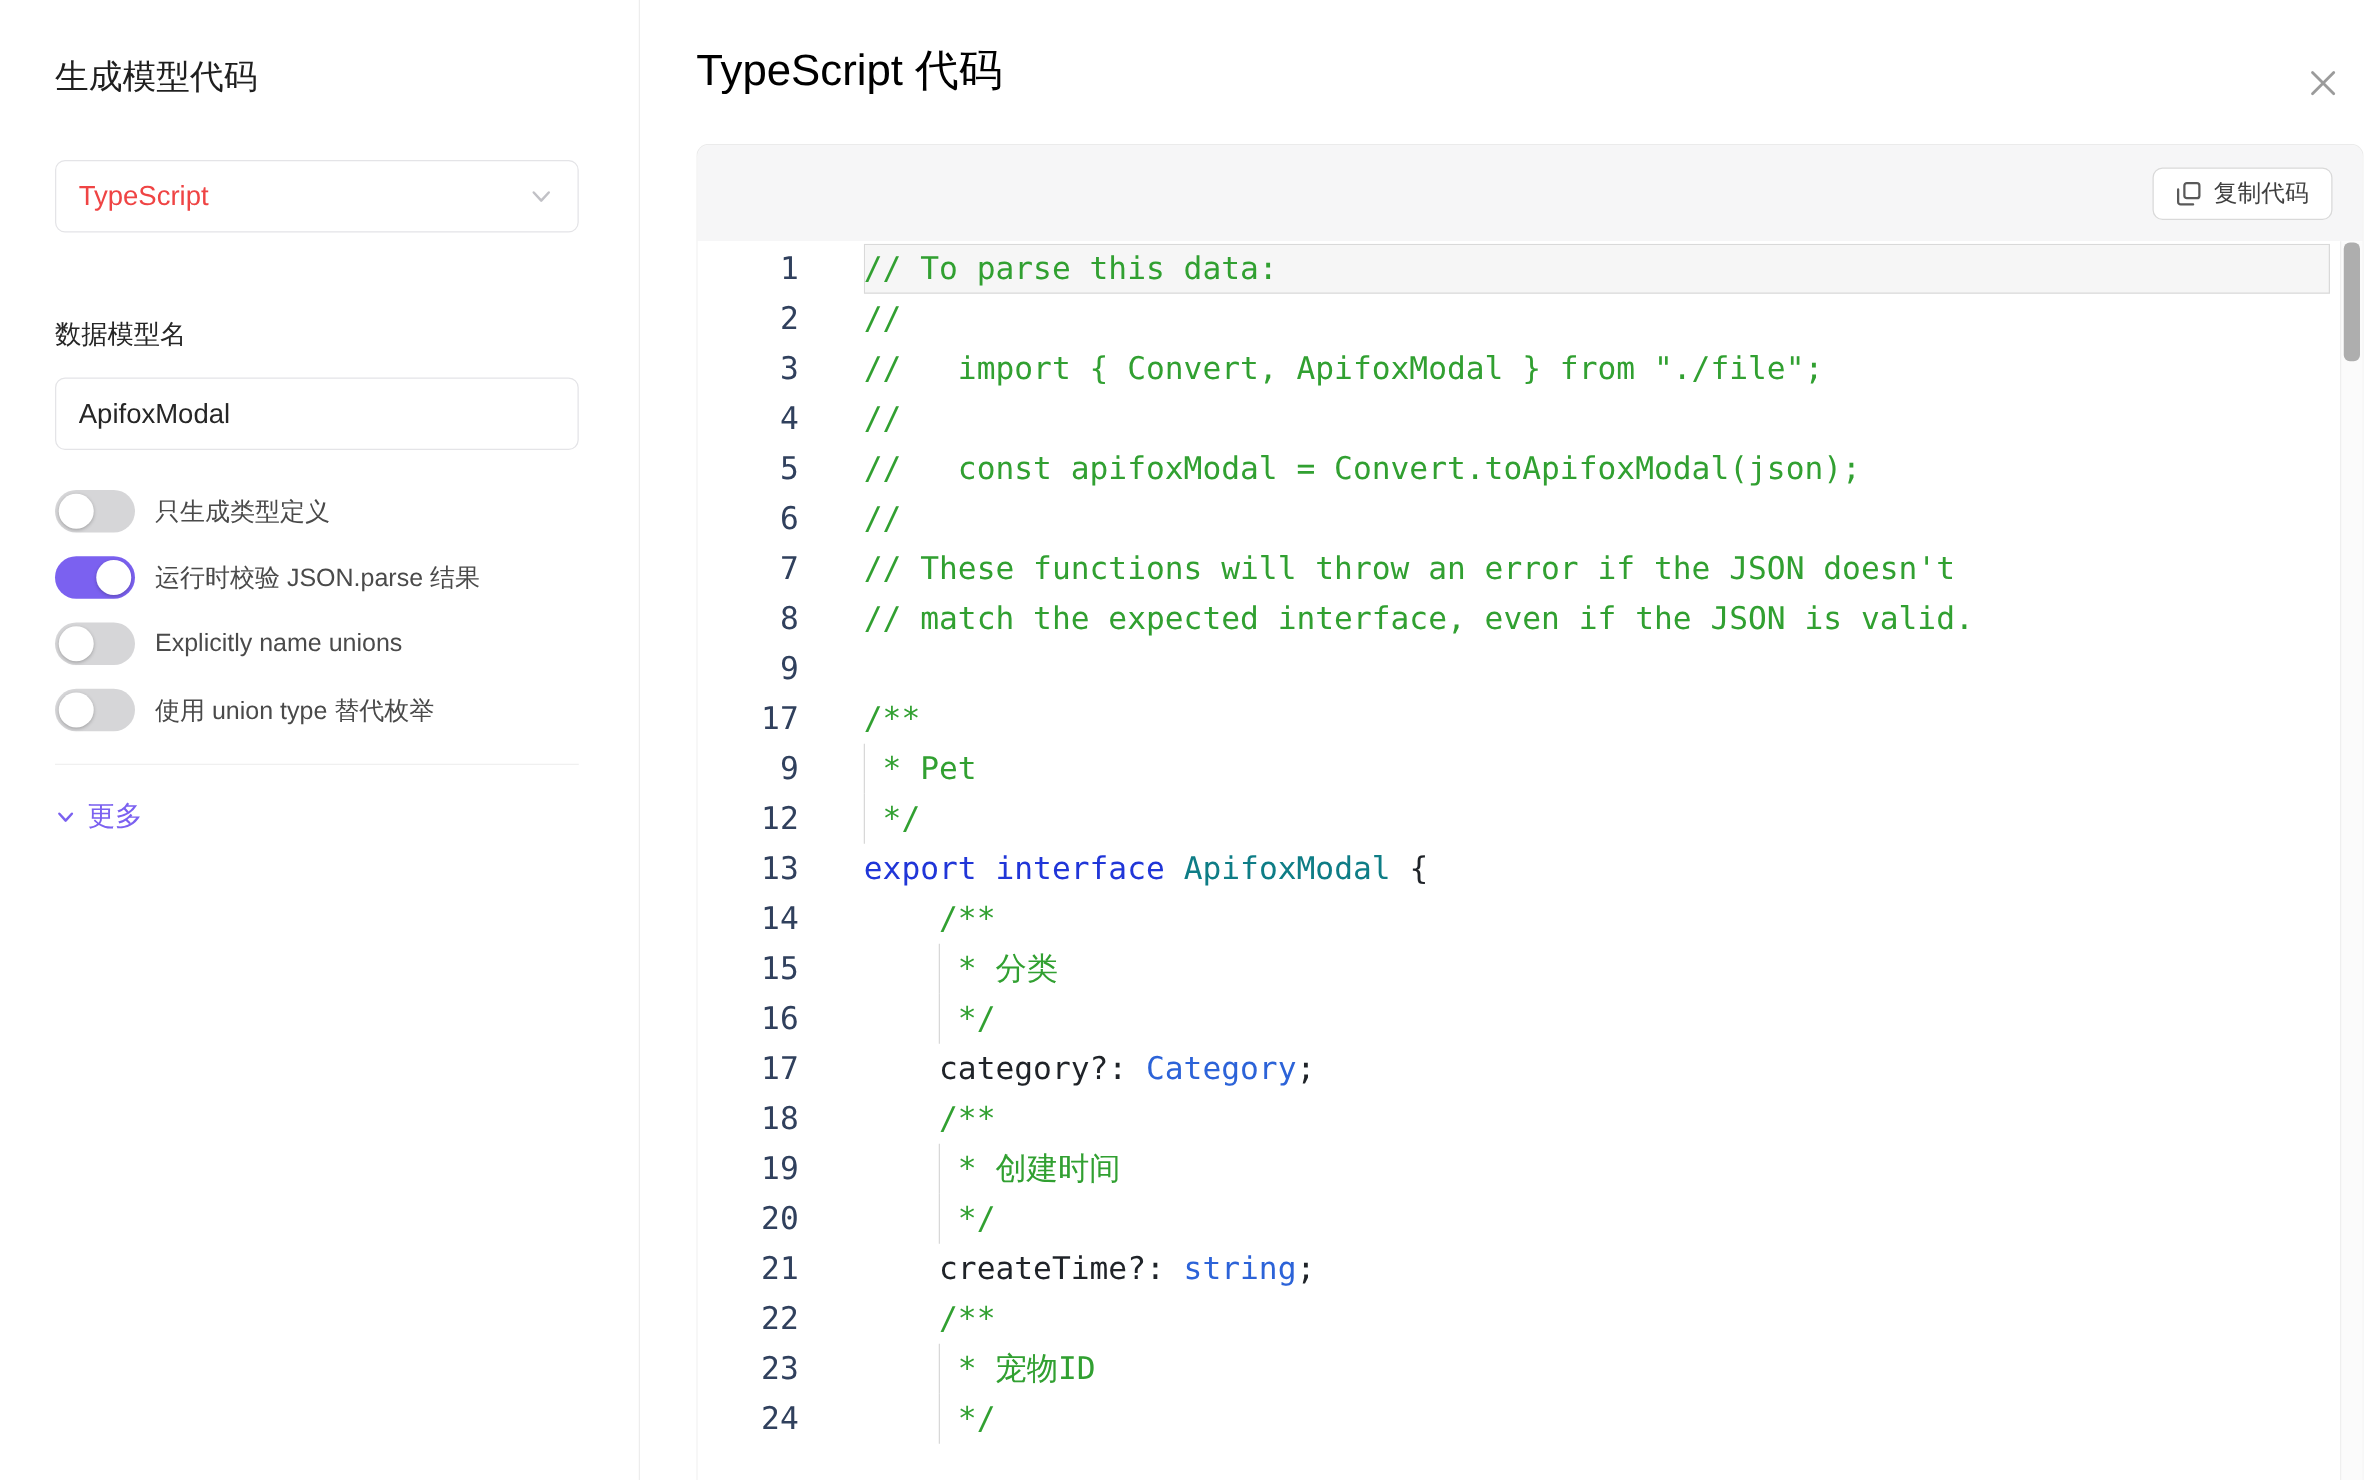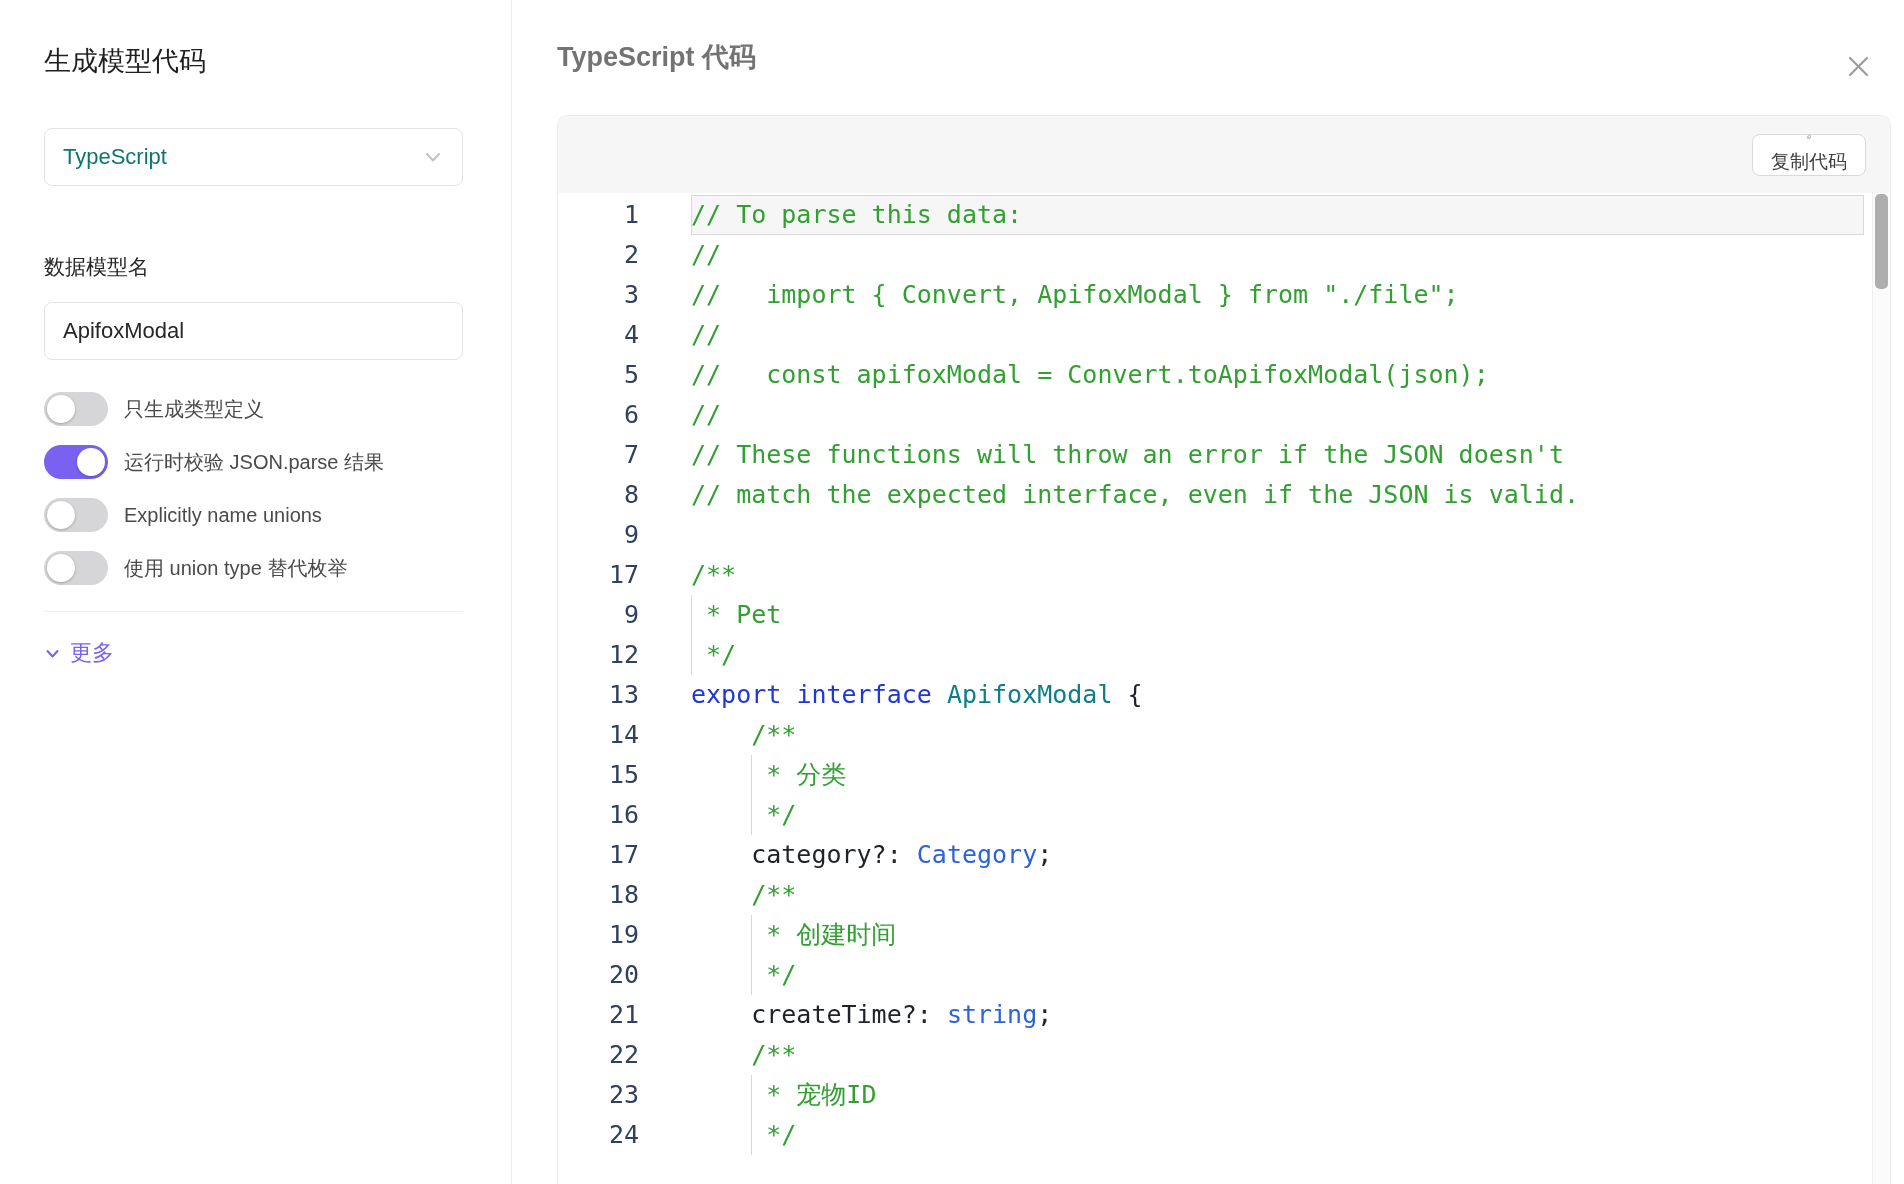--- a/index.html
+++ b/index.html
@@ -9,53 +9,53 @@
   *{box-sizing:border-box; margin:0; padding:0;}
   html,body{width:1904px; height:1184px; overflow:hidden; background:#fff;
     font-family:"Liberation Sans","DejaVu Sans",sans-serif; color:#262626;}
 
   
   .sidebar{position:absolute; left:0; top:0; width:512px; height:100%;
     border-right:1px solid #ededed; padding:44px 48px 0 44px; background:#fff;}
   .sidebar h1{font-size:27px; line-height:34px; font-weight:400; color:#1f1f1f;}
   .select{margin-top:50px; height:58px; border:1px solid #e4e4e7; border-radius:8px;
     display:flex; align-items:center; justify-content:space-between; padding:0 18px;
-    font-size:22px; color:#0f766e; cursor:pointer; background:#fff;}
+    font-size:22px; color:#ef4444; cursor:pointer; background:#fff;}
   .field-label{margin-top:67px; font-size:21px; color:#262626;}
   .text-input{margin-top:21px; width:100%; height:58px; border:1px solid #e4e4e7;
     border-radius:8px; padding:0 18px; font-size:22px; color:#262626;
     font-family:"Liberation Sans","DejaVu Sans",sans-serif; outline:none; display:block;}
   .toggle-list{margin-top:32px;text-align:center;}
   .toggle-row{display:flex; align-items:center; gap:16px; margin-bottom:19px; height:34px;}
   .switch{width:64px; height:34px; border-radius:17px; background:#d6d6d8; position:relative;
     flex:0 0 64px; cursor:pointer; transition:background .2s;}
   .switch.on{background:var(--accent);}
   .knob{position:absolute; top:3px; left:3px; width:28px; height:28px; border-radius:50%;
     background:#fff; box-shadow:0 1px 3px rgba(0,0,0,.25);}
   .switch.on .knob{left:auto; right:3px;}
   .toggle-label{font-size:20px; color:#4a4a4a; white-space:nowrap;}
   .divider{margin-top:26px; border-top:1px solid #f0f0f0;}
   .more-link{margin-top:26px; display:inline-flex; align-items:center; gap:9px;
     font-size:22px; color:var(--accent); cursor:pointer;}
 
   
   .main{position:absolute; left:513px; top:0; right:0; bottom:0; background:#fff;}
-  .main h2{position:absolute; left:44px; top:40px; font-size:27px; line-height:34px;
-    font-weight:700; color:#737373;}
+  .main h2{position:absolute; left:44px; top:40px; font-size:35px; line-height:34px;
+    font-weight:400; color:#000000;}
   .close-btn{position:absolute; top:48px; right:28px; width:36px; height:36px; border:none;
     background:transparent; cursor:pointer; display:flex; align-items:center; justify-content:center;}
 
   .code-card{position:absolute; left:44px; top:115px; right:13px; bottom:0;
     border:1px solid #ebebeb; border-bottom:none; border-radius:10px 10px 0 0;
     overflow:hidden; background:#fff;}
   .code-toolbar{height:77px; background:#f6f6f7; display:flex; align-items:center;
     justify-content:flex-end; padding-right:24px;}
   .copy-btn{height:42px; display:flex; align-items:center; gap:10px; padding:0 18px;
     background:#fff; border:1px solid #d9d9d9; border-radius:8px; font-size:19px;
-    color:#404040; cursor:pointer; font-family:"Liberation Sans","DejaVu Sans",sans-serif;flex-direction:column;}
+    color:#404040; cursor:pointer; font-family:"Liberation Sans","DejaVu Sans",sans-serif;}
 
   .code-body{position:absolute; top:77px; left:0; right:0; bottom:0; background:#fff;
     overflow:hidden; padding-top:2px;}
   .code-line{display:flex; height:40px; line-height:40px; padding-right:26px;
     font-family:"DejaVu Sans Mono","Liberation Mono",monospace; font-size:25px;}
   .ln{flex:0 0 81px; text-align:right; color:var(--line-number); user-select:none;}
   .lc{flex:1 1 auto; margin-left:52px; white-space:pre; color:var(--code-text);}
   .code-line.active .lc{background:#f6f6f6; box-shadow:inset 0 0 0 1px #d9d9d9;}
   .tok-comment{color:var(--comment);}
   .tok-keyword{color:var(--keyword);}

